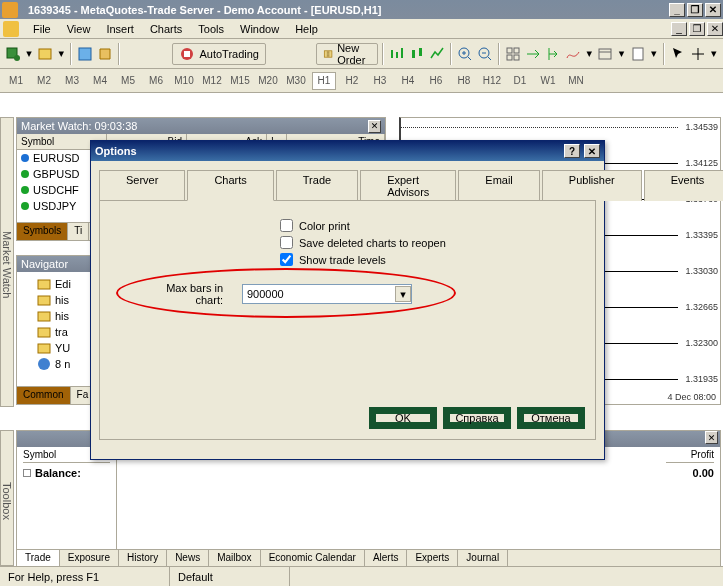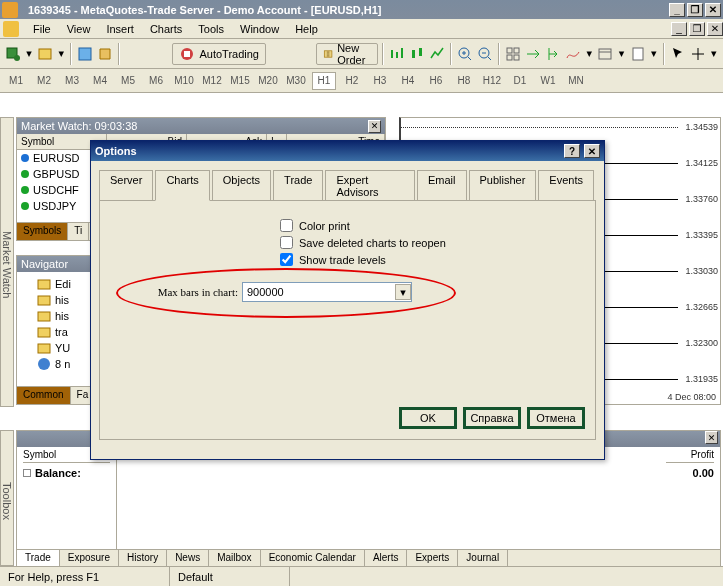--- a/index.html
+++ b/index.html
@@ -57,31 +57,31 @@
 .sidebar2{position:absolute;left:0;bottom:20px;width:14px;height:136px;background:#ece9d8;border:1px solid #aca899;writing-mode:vertical-rl;text-align:center;font-size:10px;padding-top:6px;color:#555;}
 
 .status{position:absolute;left:0;right:0;bottom:0;height:20px;background:#ece9d8;border-top:1px solid #aca899;display:flex;align-items:center;}
 .status div{padding:0 8px;border-right:1px solid #aca899;height:100%;display:flex;align-items:center;}
 
 
 .dlg{position:absolute;left:90px;top:140px;width:515px;height:320px;background:#ece9d8;border:1px solid #0a246a;box-shadow:2px 2px 5px rgba(0,0,0,0.3);z-index:100;}
 .dlgtitle{height:20px;background:linear-gradient(#0a246a,#3b6ea5);color:#fff;font-weight:bold;padding:2px 4px;display:flex;align-items:center;justify-content:space-between;}
 .dlgtitle .btns{display:flex;gap:2px;}
 .dlgtabs{display:flex;margin:8px 8px 0 8px;}
-.dlgtab{padding:3px 10px;background:#ece9d8;border:1px solid #aca899;border-bottom:none;margin-right:2px;font-size:11px;position:relative;top:1px;}
+.dlgtab{padding:3px 26px;background:#ece9d8;border:1px solid #aca899;border-bottom:none;margin-right:2px;font-size:11px;position:relative;top:1px;}
 .dlgtab.act{background:#ece9d8;border-bottom:1px solid #ece9d8;z-index:2;}
 .dlgbody{margin:0 8px 8px 8px;border:1px solid #aca899;height:240px;background:#ece9d8;padding:14px 10px;position:relative;}
 .chk{display:flex;align-items:center;margin:4px 0 4px 170px;}
 .chk input{margin-right:6px;}
 .fldrow{display:flex;align-items:center;margin:16px 0 0 36px;}
-.fldrow label{width:96px;text-align:right;padding-right:4px;font-family:Liberation Serif, serif;}
+.fldrow label{width:96px;text-align:right;padding-right:19px;}
 .combo{width:170px;height:20px;border:1px solid #7f9db9;background:#fff;display:flex;align-items:center;justify-content:space-between;padding-left:4px;}
 .combo .cbtn{width:16px;height:16px;background:#ece9d8;border:1px solid #aca899;display:flex;align-items:center;justify-content:center;}
 .dlgbtns{position:absolute;right:10px;bottom:10px;display:flex;gap:6px;}
-.btn{width:58px;height:22px;background:#ece9d8;border:3px solid #14532d;display:flex;align-items:center;justify-content:center;}
+.btn{width:68px;height:22px;background:#ece9d8;border:7px solid #14532d;display:flex;align-items:center;justify-content:center;}
 
 .red-ellipse{position:absolute;left:116px;top:268px;width:340px;height:50px;border:2px solid #e00000;border-radius:50%;z-index:200;pointer-events:none;}
 </style>
 </head>
 <body>
 
 <div class="titlebar">
   <span class="appicon"></span>
   <span class="caption">1639345 - MetaQuotes-Trade Server - Demo Account - [EURUSD,H1]</span>
   <span class="winbtn">_</span>
@@ -396,21 +396,20 @@
   <div class="dlgtitle">
     <span>Options</span>
     <div class="btns">
       <span class="winbtn">?</span>
       <span class="winbtn">✕</span>
     </div>
   </div>
   <div class="dlgtabs" id="dlgtabs">
       <div class="dlgtab">Server</div>
       <div class="dlgtab act">Charts</div>
-      <div class="dlgtab">Objects</div>
       <div class="dlgtab">Trade</div>
       <div class="dlgtab">Expert Advisors</div>
       <div class="dlgtab">Email</div>
       <div class="dlgtab">Publisher</div>
       <div class="dlgtab">Events</div>
     </div>
   <div class="dlgbody">
     <div class="chk">
         <input type="checkbox" style="">
         <span>Color print</span>

